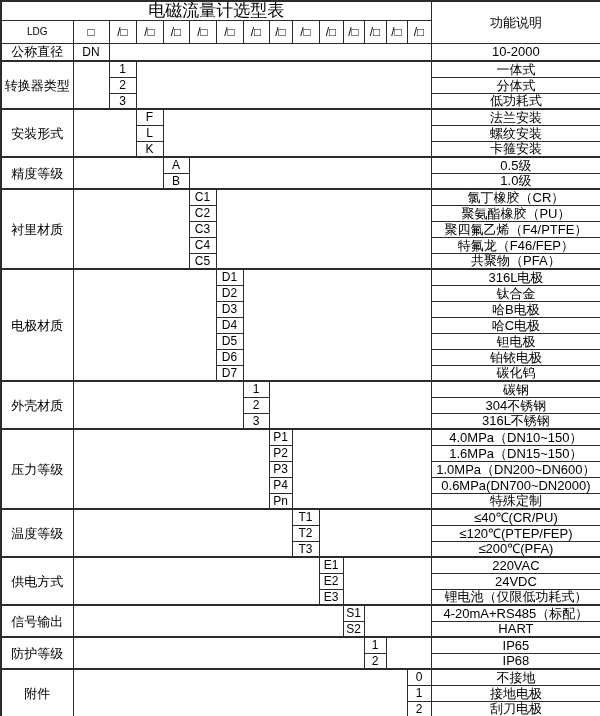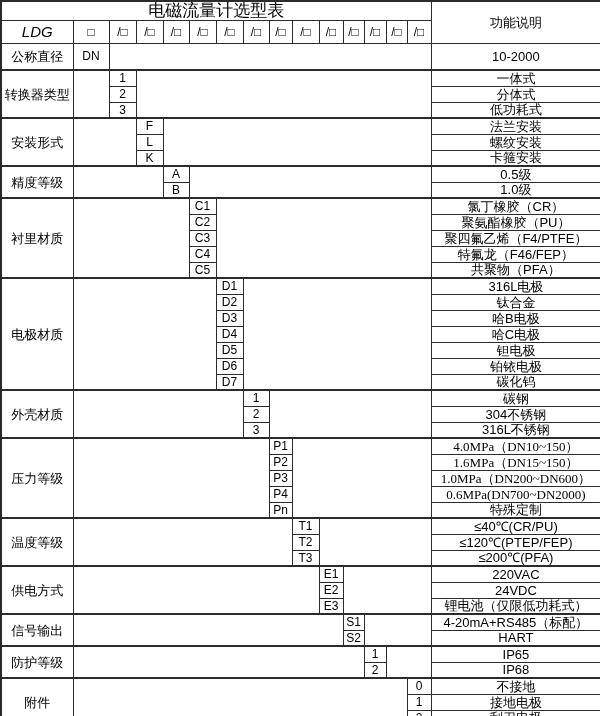--- a/index.html
+++ b/index.html
@@ -17,30 +17,30 @@
     vertical-align:middle;
     white-space:nowrap;
     overflow:hidden;
     line-height:1.05;
   }
   table.sel{border:2px solid #2b2b2b;}
   tr.band-start td{border-top-width:2px;}
   td.title-cell{font-size:17px;padding-left:70px;}
   td.fn-header{font-size:13px;margin-top:17px;}
   td.cat{font-size:13px;}
-  td.ldg-label{text-align:left;padding-left:12px;font-size:15px;font-style:italic;}
+  td.ldg-label{text-align:left;padding-left:12px;font-size:10px;}
   td.dn-code{text-align:left;padding-left:3px;font-size:12px;margin-left:8px;}
   td.box{font-size:12px;}
   td.slot{font-size:12px;}
   td.code{font-size:12px;}
   td.desc{font-size:13px;}
-  td.desc-left{text-align:left;padding-left:2px;font-family:Liberation Serif, serif;}
+  td.desc-left{text-align:left;padding-left:2px;}
   tr.r-title{height:14px;}
   tr.r-model{height:23px;}
-  tr.r-diam{height:27px;}
+  tr.r-diam{height:18px;}
   tr.r-band{height:16px;}
 </style>
 </head>
 <body>
 
 <table class="sel">
   <colgroup>
     <col style="width:72px">
     <col style="width:36px">
     <col style="width:27px">

